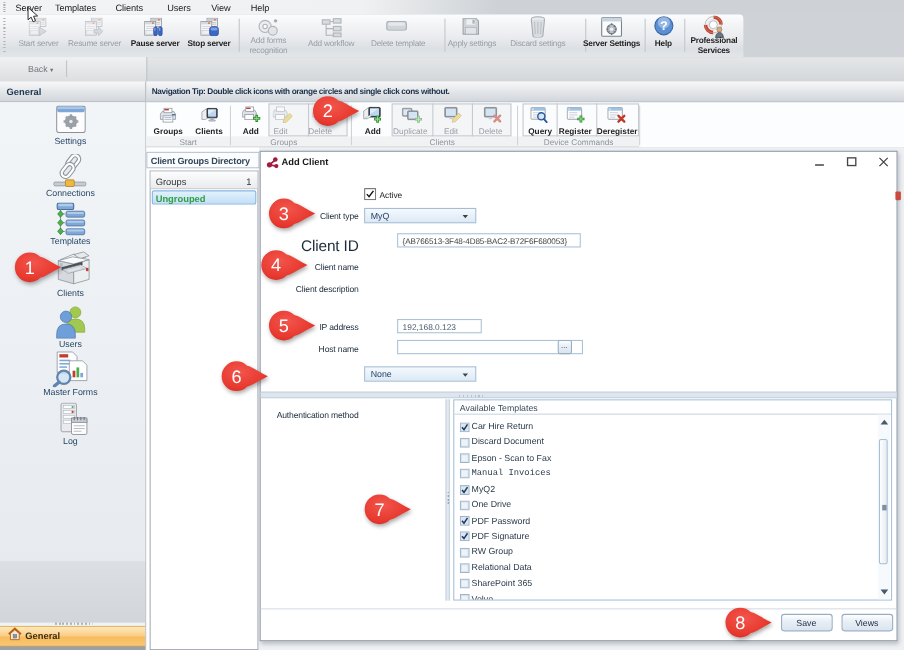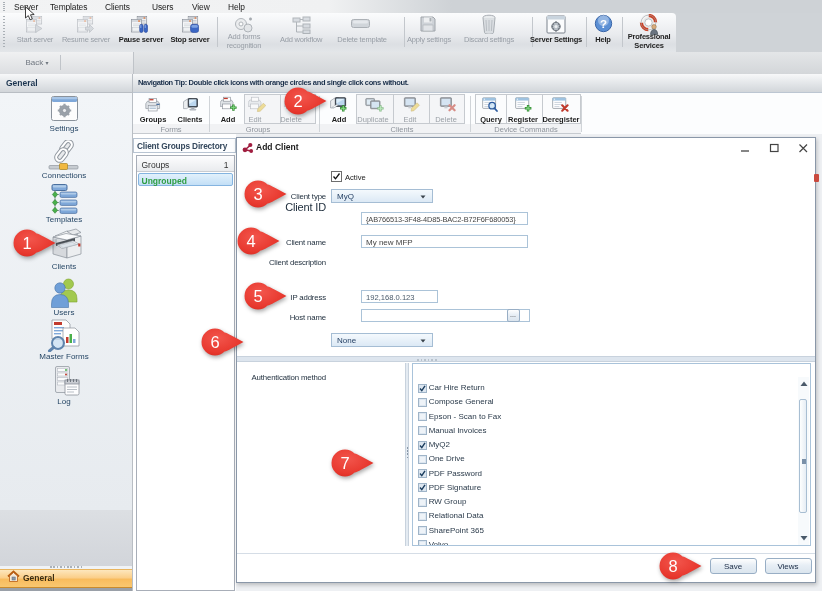--- a/index.html
+++ b/index.html
@@ -337,21 +337,21 @@
     </g>
   </svg>
   <div class="lbl" style="left:34px;top:397px;width:60px;color:#1e3f5f;">Log</div>
 </div>
 
 <div class="abs" style="left:133px;top:93px;width:689px;height:41px;background:#fcfdfe;"></div>
 <div class="abs" style="left:133px;top:133px;width:448px;height:1px;background:#c6cacf;"></div>
 <div id="toolbar2">
 
   <div class="abs" style="left:133px;top:124px;width:448px;height:9px;background:#f1f2f4;"></div>
-  <div class="glbl" style="left:141px;top:125px;width:60px;">Forms</div>
+  <div class="glbl" style="left:141px;top:125px;width:60px;">Start</div>
   <div class="glbl" style="left:228px;top:125px;width:60px;">Groups</div>
   <div class="glbl" style="left:372px;top:125px;width:60px;">Clients</div>
   <div class="glbl" style="left:486px;top:125px;width:80px;">Device Commands</div>
 
   <div class="abs" style="left:209px;top:96px;width:1px;height:36px;background:#d0d4d8;"></div>
   <div class="abs" style="left:319px;top:96px;width:1px;height:36px;background:#d0d4d8;"></div>
   <div class="abs" style="left:470px;top:96px;width:1px;height:36px;background:#d0d4d8;"></div>
   <div class="abs" style="left:581px;top:96px;width:1px;height:36px;background:#d0d4d8;"></div>
 
   <div class="abs" style="left:244px;top:94px;width:72px;height:30px;border:1px solid #c6cacf;background:#f4f5f7;box-sizing:border-box;"></div>
@@ -545,29 +545,26 @@
   <div class="abs" style="left:108px;top:34.5px;font-size:7.6px;color:#1a1a1a;">Active</div>
 
   <div class="abs" style="left:0;top:54px;width:89px;font-size:7.8px;color:#1c2b3a;text-align:right;letter-spacing:-0.15px;">Client type</div>
   <div class="combo" style="left:94px;top:51px;width:102px;height:14px;">
     <span style="position:absolute;left:5px;top:2.2px;font-size:8px;color:#1e3a5f;">MyQ</span>
     <svg style="position:absolute;right:6px;top:5px;" width="6" height="4">
         <path d="M0.5 0.5 L3 3.5 L5.5 0.5 Z" fill="#39434c"></path>
       </svg>
   </div>
 
-  <div class="abs" style="left:0;top:63px;width:89px;font-size:11px;color:#1c2b3a;text-align:right;letter-spacing:-0.15px;">Client ID</div>
+  <div class="abs" style="left:0;top:77px;width:89px;font-size:14px;color:#1c2b3a;text-align:right;letter-spacing:-0.15px;">Client ID</div>
   <div class="inp" style="left:94px;top:74px;width:167px;height:13px;">
     <span style="position:absolute;left:4px;top:2.2px;font-size:7.4px;color:#444;letter-spacing:-0.12px;">{AB766513-3F48-4D85-BAC2-B72F6F680053}</span>
   </div>
 
   <div class="abs" style="left:0;top:100px;width:89px;font-size:7.8px;color:#1c2b3a;text-align:right;letter-spacing:-0.15px;">Client name</div>
-  <div class="inp" style="left:94px;top:97px;width:167px;height:13px;">
-    <span style="position:absolute;left:4px;top:2px;font-size:8px;color:#444;">My new MFP</span>
-  </div>
 
   <div class="abs" style="left:0;top:119.5px;width:89px;font-size:7.8px;color:#1c2b3a;text-align:right;letter-spacing:-0.15px;">Client description</div>
 
   <div class="abs" style="left:0;top:155px;width:89px;font-size:7.8px;color:#1c2b3a;text-align:right;letter-spacing:-0.15px;">IP address</div>
   <div class="inp" style="left:94px;top:151.5px;width:77px;height:13px;">
     <span style="position:absolute;left:4px;top:2px;font-size:7.6px;color:#4a5a6a;">192,168.0.123</span>
   </div>
 
   <div class="abs" style="left:0;top:174.5px;width:89px;font-size:7.8px;color:#1c2b3a;text-align:right;letter-spacing:-0.15px;">Host name</div>
   <div class="inp" style="left:94px;top:171px;width:169px;height:13px;"></div>
@@ -586,41 +583,44 @@
   <div class="abs" style="left:0;top:218px;width:578px;height:6px;background:#dde5ee;border-top:1px solid #c8d2dd;border-bottom:1px solid #c8d2dd;box-sizing:border-box;">
     <div style="position:absolute;left:180px;top:2px;width:22px;height:2px;background:repeating-linear-gradient(90deg,#b8c2cc 0,#b8c2cc 1.6px,transparent 1.6px,transparent 3.6px);"></div>
   </div>
 
 
   <div class="abs" style="left:167.5px;top:225px;width:4px;height:183px;background:#e4ebf2;border-left:1px solid #c8d2dd;border-right:1px solid #c8d2dd;box-sizing:border-box;">
     <div style="position:absolute;left:1px;top:84px;width:1.6px;height:12px;background:repeating-linear-gradient(#8a98a8 0,#8a98a8 1.6px,transparent 1.6px,transparent 3.2px);"></div>
   </div>
 
   <div class="abs" style="left:175px;top:225px;width:399px;height:183px;border:1px solid #a9c3da;box-sizing:border-box;background:#fff;overflow:hidden;">
+    <div style="position:absolute;left:0;top:0;width:100%;height:13px;border-bottom:1px solid #c9d6e2;box-sizing:border-box;">
+      <span style="position:absolute;left:5px;top:2.5px;font-size:8px;color:#3a4a5a;">Available Templates</span>
+    </div>
     <div id="tplrows">
       <svg style="position:absolute;left:4.5px;top:19.5px;" width="9" height="9" viewBox="0 0 9 9">
           <rect x="0.5" y="0.5" width="8" height="8" fill="#dce6f0" stroke="#9fb4c8"></rect>
           <path d="M2 4.5 L3.8 6.6 L7 1.8" fill="none" stroke="#1b3d5e" stroke-width="1.4"></path>
         </svg>
       <span style="position:absolute;left:15.7px;top:19.0px;font-size:8px;color:#2a3a4a;white-space:nowrap;">Car Hire Return</span>
       <svg style="position:absolute;left:4.5px;top:33.8px;" width="9" height="9" viewBox="0 0 9 9">
           <rect x="0.5" y="0.5" width="8" height="8" fill="#dce6f0" stroke="#9fb4c8"></rect>
           <rect x="2" y="2" width="5" height="5" fill="#eef3f8"></rect>
         </svg>
-      <span style="position:absolute;left:15.7px;top:33.2px;font-size:8px;color:#2a3a4a;white-space:nowrap;">Compose General</span>
+      <span style="position:absolute;left:15.7px;top:33.2px;font-size:8px;color:#2a3a4a;white-space:nowrap;">Discard Document</span>
       <svg style="position:absolute;left:4.5px;top:48.0px;" width="9" height="9" viewBox="0 0 9 9">
           <rect x="0.5" y="0.5" width="8" height="8" fill="#dce6f0" stroke="#9fb4c8"></rect>
           <rect x="2" y="2" width="5" height="5" fill="#eef3f8"></rect>
         </svg>
       <span style="position:absolute;left:15.7px;top:47.5px;font-size:8px;color:#2a3a4a;white-space:nowrap;">Epson - Scan to Fax</span>
       <svg style="position:absolute;left:4.5px;top:62.2px;" width="9" height="9" viewBox="0 0 9 9">
           <rect x="0.5" y="0.5" width="8" height="8" fill="#dce6f0" stroke="#9fb4c8"></rect>
           <rect x="2" y="2" width="5" height="5" fill="#eef3f8"></rect>
         </svg>
-      <span style="position:absolute;left:15.7px;top:61.8px;font-size:8px;color:#2a3a4a;white-space:nowrap;">Manual Invoices</span>
+      <span style="position:absolute;left:15.7px;top:61.8px;font-size:8px;color:#2a3a4a;white-space:nowrap;font-family:Liberation Mono, monospace;">Manual Invoices</span>
       <svg style="position:absolute;left:4.5px;top:76.5px;" width="9" height="9" viewBox="0 0 9 9">
           <rect x="0.5" y="0.5" width="8" height="8" fill="#dce6f0" stroke="#9fb4c8"></rect>
           <path d="M2 4.5 L3.8 6.6 L7 1.8" fill="none" stroke="#1b3d5e" stroke-width="1.4"></path>
         </svg>
       <span style="position:absolute;left:15.7px;top:76.0px;font-size:8px;color:#2a3a4a;white-space:nowrap;">MyQ2</span>
       <svg style="position:absolute;left:4.5px;top:90.8px;" width="9" height="9" viewBox="0 0 9 9">
           <rect x="0.5" y="0.5" width="8" height="8" fill="#dce6f0" stroke="#9fb4c8"></rect>
           <rect x="2" y="2" width="5" height="5" fill="#eef3f8"></rect>
         </svg>
       <span style="position:absolute;left:15.7px;top:90.2px;font-size:8px;color:#2a3a4a;white-space:nowrap;">One Drive</span>

